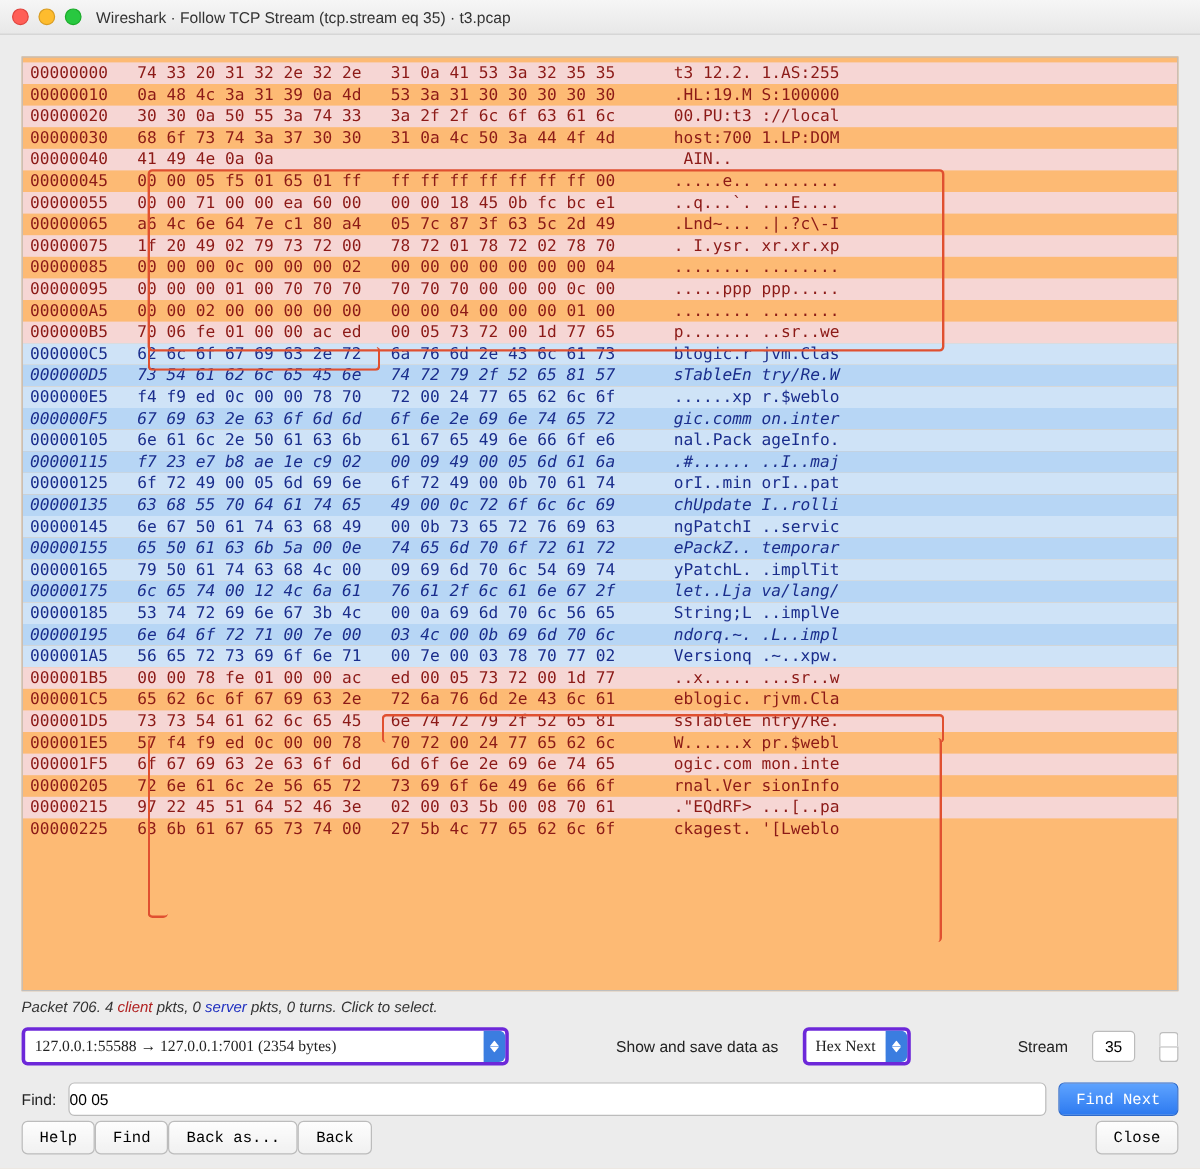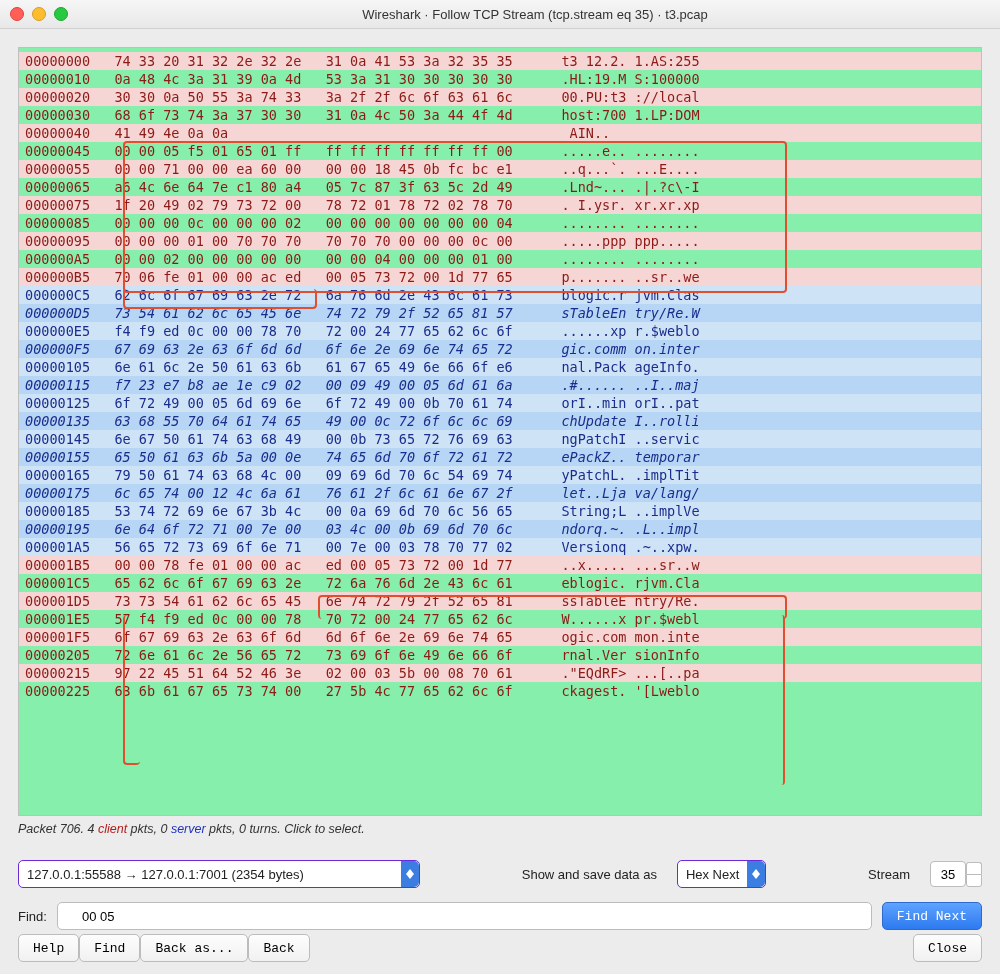--- a/index.html
+++ b/index.html
@@ -3,41 +3,41 @@
 <meta charset="utf-8">
 <style>
   html,body{margin:0;padding:0;background:#ececec;font-family:-apple-system,BlinkMacSystemFont,"Helvetica Neue",Arial,sans-serif;font-size:13px;color:#222;}
   .window{width:1000px;height:974px;background:#ececec;display:flex;flex-direction:column;}
   .titlebar{height:28px;display:flex;align-items:center;padding:0 10px;border-bottom:1px solid #d0d0d0;background:linear-gradient(#f6f6f6,#e8e8e8);}
   .tbuttons{display:flex;gap:8px;margin-right:12px;}
   .tbtn{width:12px;height:12px;border-radius:50%;}
   .tb-close{background:#ff5f57;border:1px solid #e0443e;}
   .tb-min{background:#febc2e;border:1px solid #d89c22;}
   .tb-max{background:#28c840;border:1px solid #1aab29;}
-  .title{flex:1;text-align:center;font-size:13px;color:#333;}
+  .title{flex:1;text-align:left;font-size:13px;color:#333;}
   .content{flex:1;padding:18px 18px 12px 18px;display:flex;flex-direction:column;}
-  .hexpane{flex:1;border:1px solid #bfbfbf;background:#86efac;overflow:auto;font-family:"Menlo","Monaco","Consolas",monospace;font-size:13.5px;line-height:18px;white-space:pre;padding:4px 0;}
+  .hexpane{flex:1;border:1px solid #bfbfbf;background:#fdba74;overflow:auto;font-family:"Menlo","Monaco","Consolas",monospace;font-size:13.5px;line-height:18px;white-space:pre;padding:4px 0;}
   .row{display:block;padding:0 6px;}
   .row.cli{color:#8c1a17;}
   .row.cli.hl{background:#f6d6d4;}
   .row.srv{color:#1a2d8c;background:#cfe3f7;}
   .row.srv.hl{background:#b7d6f5;font-style:italic;}
-  .statusline{margin:6px 0 24px 0;font-style:italic;font-size:12.5px;color:#333;}
+  .statusline{margin:6px 0 10px 0;font-style:italic;font-size:12.5px;color:#333;}
   .statusline .hlc{color:#b02020;}
   .statusline .hls{color:#2030c0;}
   .controls-row{display:flex;align-items:center;width:100%;gap:20px;margin-bottom:14px;}
-  .combo{display:inline-flex;align-items:center;background:#fff;border:1px solid #6d28d9;border-radius:5px;height:26px;}
+  .combo{display:inline-flex;align-items:center;background:#fff;border:3px solid #6d28d9;border-radius:5px;height:26px;font-family:Liberation Serif, serif;}
   .combo input,.combo span.val{border:none;outline:none;padding:0 8px;font-size:13px;background:transparent;}
   .combo .arrows{width:18px;height:26px;background:#3b7de0;border-top-right-radius:5px;border-bottom-right-radius:5px;display:flex;flex-direction:column;align-items:center;justify-content:center;}
   .combo .arrows svg{fill:#fff;}
   .stepper{display:inline-flex;align-items:center;}
-  .stepper input{width:30px;height:22px;border:1px solid #bcbcbc;border-radius:4px;text-align:center;font-size:13px;margin-right:0;}
+  .stepper input{width:30px;height:22px;border:1px solid #bcbcbc;border-radius:4px;text-align:center;font-size:13px;margin-right:20px;}
   .stepper .sbtn{width:14px;height:11px;background:#fff;border:1px solid #bcbcbc;display:block;}
   .findrow{display:flex;align-items:center;width:100%;gap:10px;margin-bottom:4px;}
-  .findrow input{flex:1;height:26px;border:1px solid #bcbcbc;border-radius:5px;padding:0 24px;font-size:13px;}
+  .findrow input{flex:1;height:26px;border:1px solid #bcbcbc;border-radius:5px;padding:0 0;font-size:13px;}
   .btn{height:28px;padding:0 14px;background:linear-gradient(#fdfdfd,#f1f1f1);border:1px solid #bcbcbc;border-radius:5px;font-size:13px;cursor:pointer;font-family:Liberation Mono, monospace;}
   .btn.primary{background:linear-gradient(#5ea3ff,#2d7af0);border-color:#2d6acc;color:#fff;}
   .btnrow{display:flex;width:100%;align-items:flex-end;}
   .spacer{flex:1;}
   
   .hexwrap{position:relative;flex:1;display:flex;}
   .ovl{position:absolute;border:2px solid #e05030;border-radius:4px;pointer-events:none;}
 </style>
 </head>
 <body>

